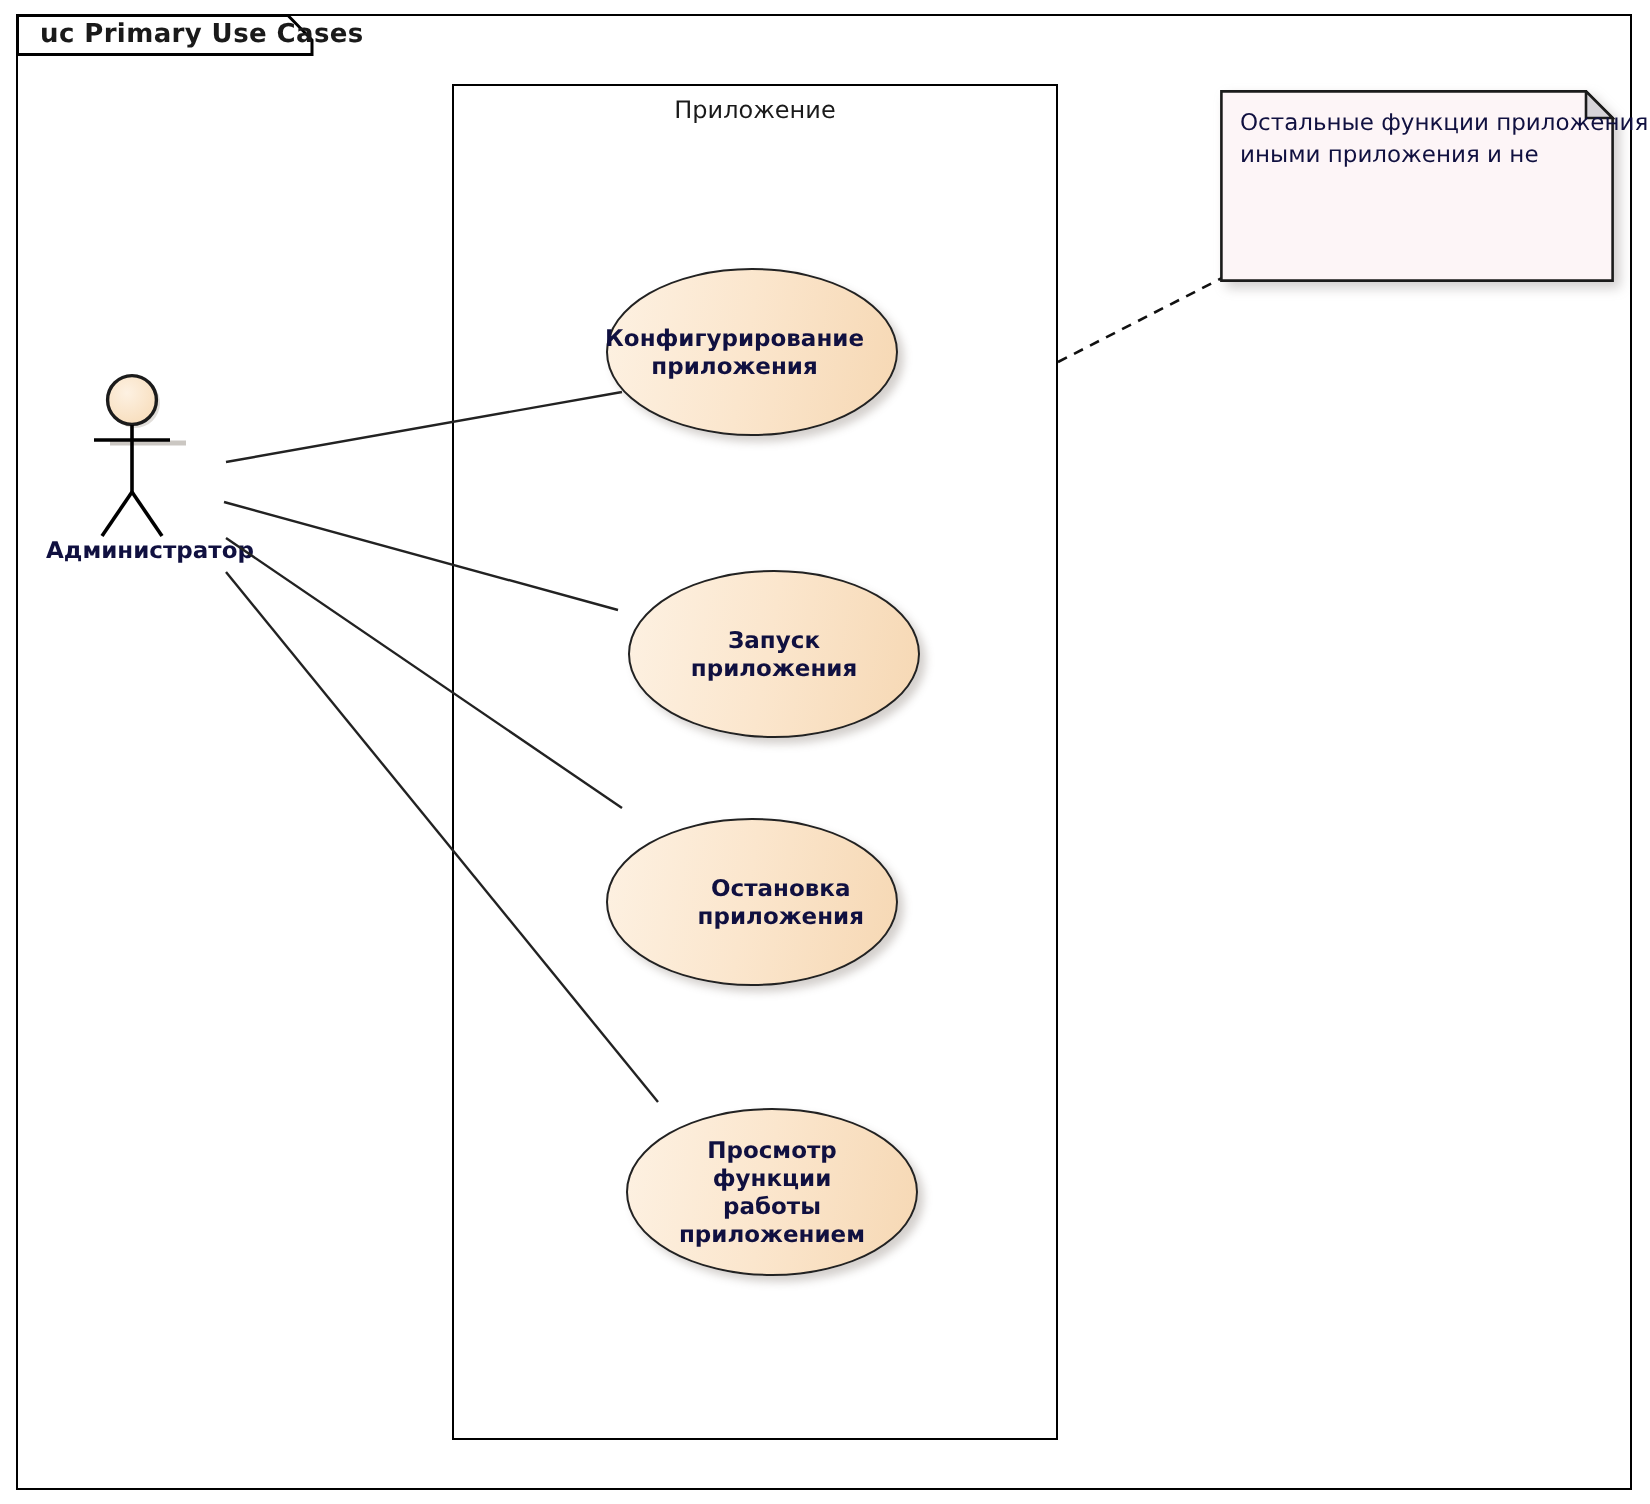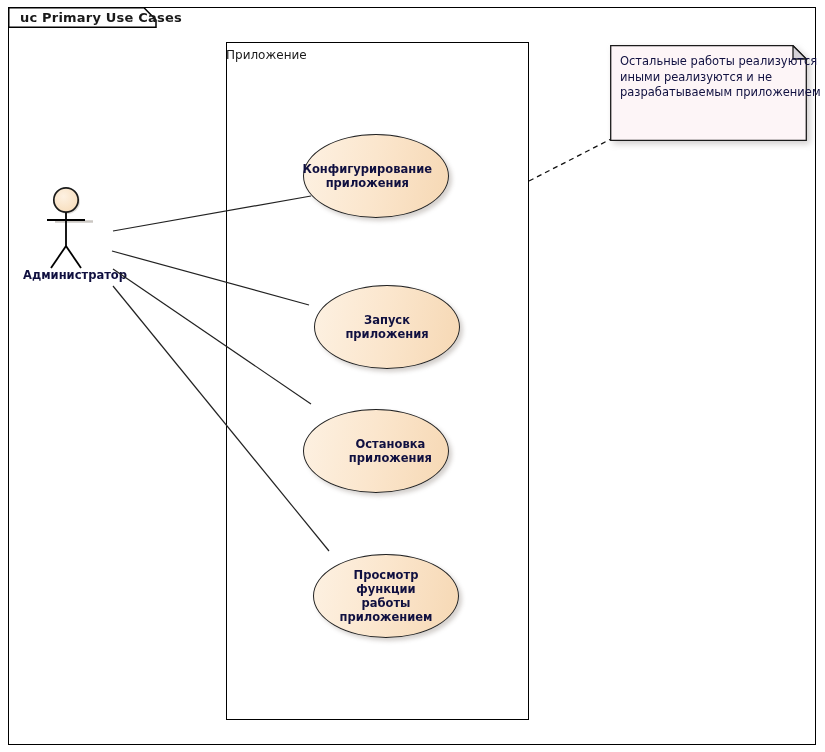--- a/index.html
+++ b/index.html
@@ -70,20 +70,21 @@
     height: 678px;
     border: 1.5px solid #000000;
     box-sizing: border-box;
     background: transparent;
   }
   .system-boundary-label {
     position: absolute;
     left: 226px;
     top: 48px;
     width: 303px;
+    text-align: center;
     font-size: 12px;
     color: #1a1a1a;
     z-index: 3;
   }
 
   
   .actor {
     position: absolute;
     left: 36px;
     top: 180px;
@@ -241,19 +242,18 @@
       <span>работы приложением</span>
     </div>
   </div>
 
   <div class="note">
     <svg class="note-svg" width="198" height="97" viewBox="0 0 198 97">
       <path d="M0.7,0.7 L183,0.7 L196.3,14 L196.3,95.3 L0.7,95.3 Z" fill="#fdf5f7" stroke="#1b1b1b" stroke-width="1.3"></path>
       <path d="M183,0.7 L183,14 L196.3,14 Z" fill="#d6d3d8" stroke="#1b1b1b" stroke-width="1.3" stroke-linejoin="miter"></path>
     </svg>
     <div class="note-text">
-      <div>Остальные работы реализуются</div>
-      <div>иными реализуются и не</div>
-      <div>разрабатываемым приложением</div>
+      <div>Остальные функции приложения</div>
+      <div>иными приложения и не</div>
     </div>
   </div>
 
 </div>
 
 </body></html>

